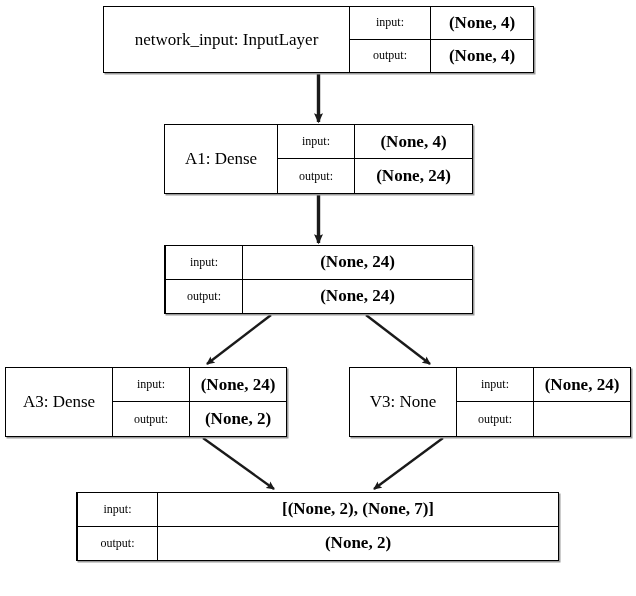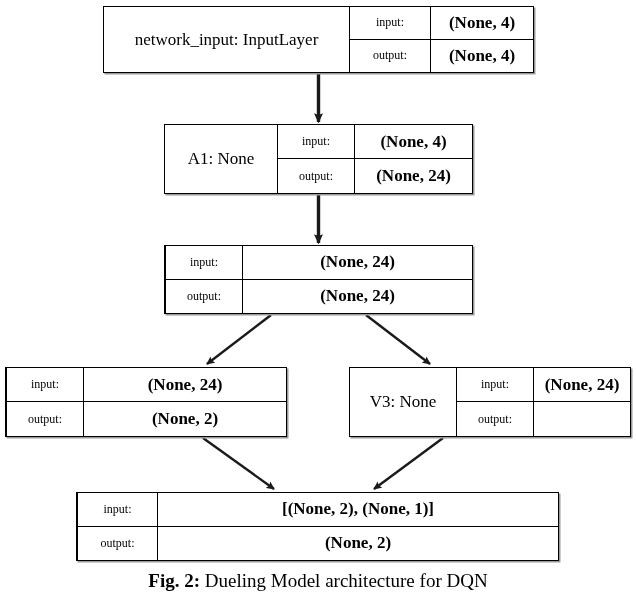--- a/index.html
+++ b/index.html
@@ -163,21 +163,21 @@
         <div class="io-value">(None, 4)</div>
       </div>
       <div class="io-row">
         <div class="io-label">output:</div>
         <div class="io-value">(None, 4)</div>
       </div>
     </div>
   </div>
 
   <div class="node" id="node-a1">
-    <div class="name-cell">A1: None</div>
+    <div class="name-cell">A1: Dense</div>
     <div class="io-table">
       <div class="io-row top">
         <div class="io-label">input:</div>
         <div class="io-value">(None, 4)</div>
       </div>
       <div class="io-row">
         <div class="io-label">output:</div>
         <div class="io-value">(None, 24)</div>
       </div>
     </div>
@@ -190,20 +190,21 @@
         <div class="io-value">(None, 24)</div>
       </div>
       <div class="io-row">
         <div class="io-label">output:</div>
         <div class="io-value">(None, 24)</div>
       </div>
     </div>
   </div>
 
   <div class="node" id="node-a3">
+    <div class="name-cell">A3: Dense</div>
     <div class="io-table">
       <div class="io-row top">
         <div class="io-label">input:</div>
         <div class="io-value">(None, 24)</div>
       </div>
       <div class="io-row">
         <div class="io-label">output:</div>
         <div class="io-value">(None, 2)</div>
       </div>
     </div>
@@ -219,26 +220,23 @@
       <div class="io-row">
         <div class="io-label">output:</div>
       </div>
     </div>
   </div>
 
   <div class="node" id="node-lambda">
     <div class="io-table">
       <div class="io-row top">
         <div class="io-label">input:</div>
-        <div class="io-value">[(None, 2), (None, 1)]</div>
+        <div class="io-value">[(None, 2), (None, 7)]</div>
       </div>
       <div class="io-row">
         <div class="io-label">output:</div>
         <div class="io-value">(None, 2)</div>
       </div>
     </div>
   </div>
 
-  <div id="caption">
-    <span class="fig-label">Fig. 2:</span><span> Dueling Model architecture for DQN</span>
-  </div>
 
 </div>
 
 </body></html>

